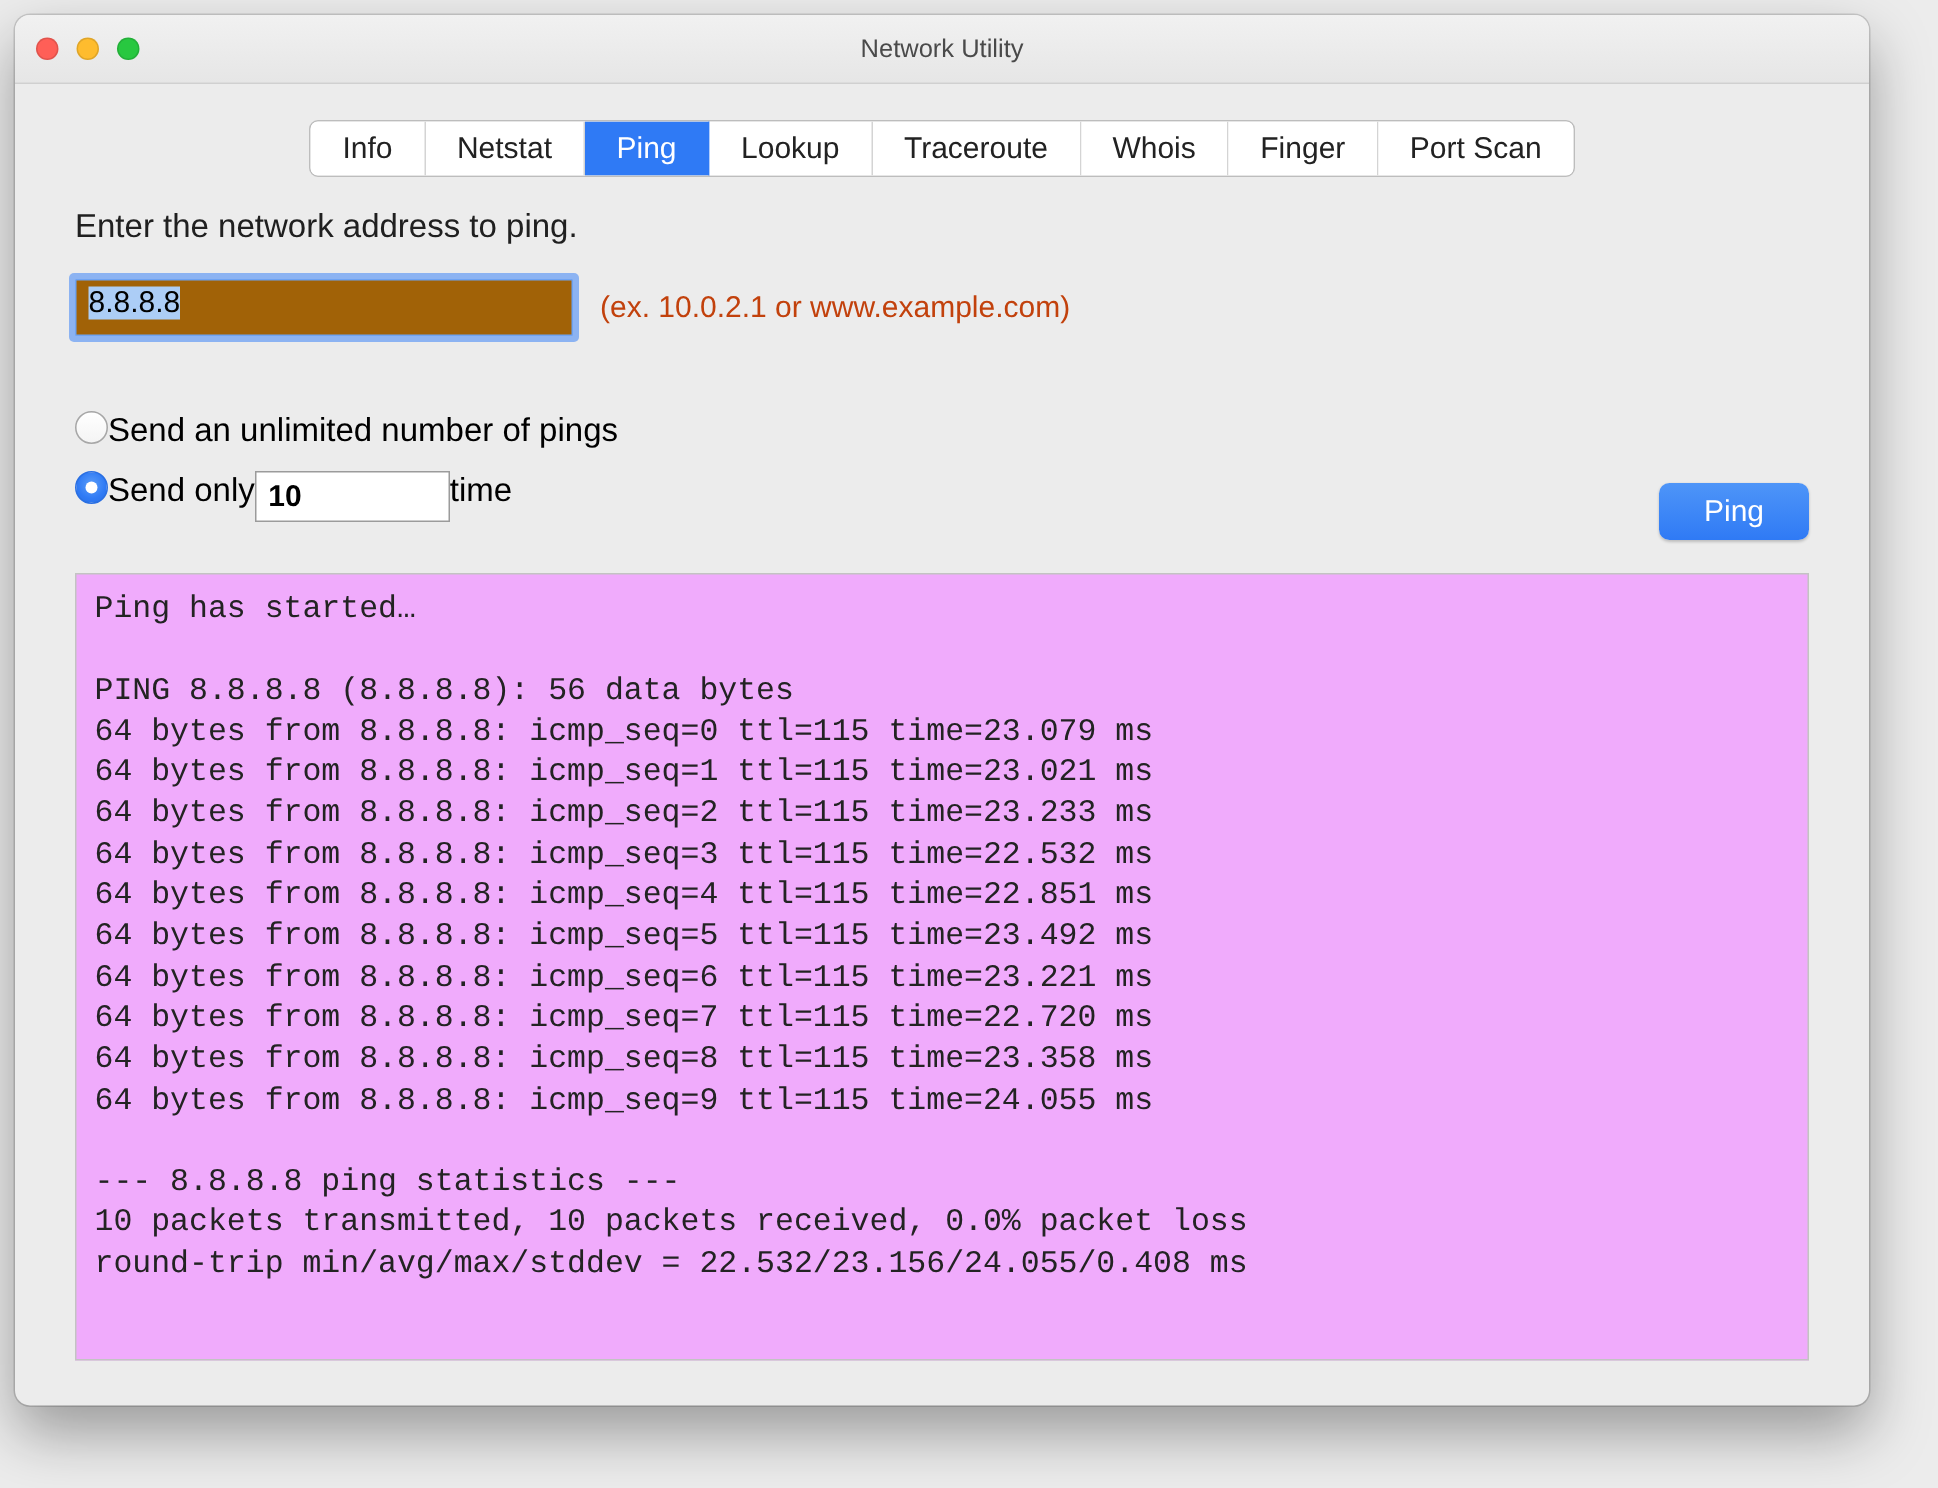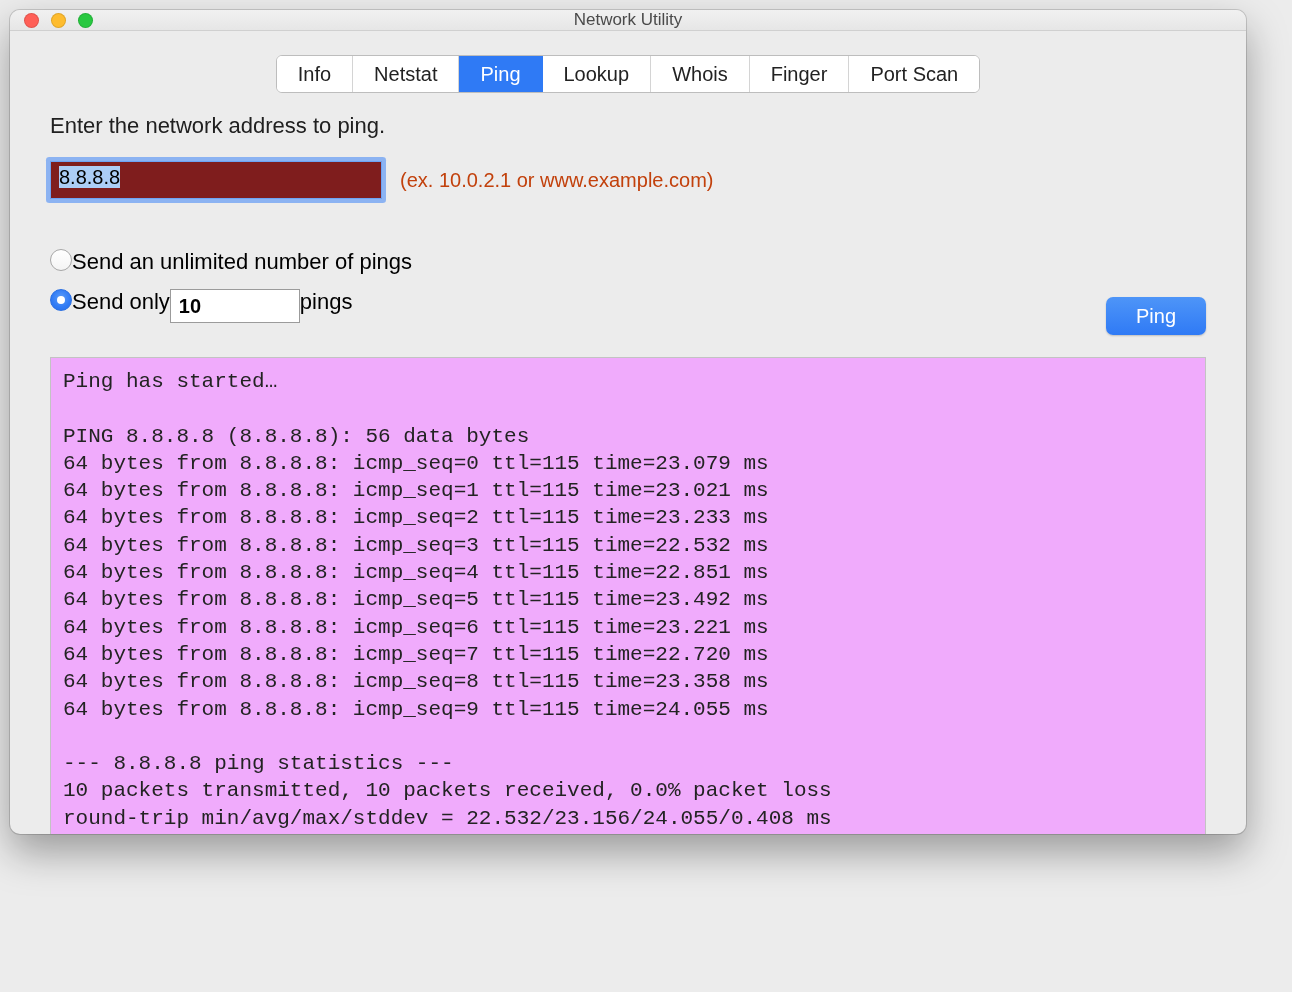--- a/index.html
+++ b/index.html
@@ -4,21 +4,21 @@
 <style>
   * { box-sizing: border-box; margin: 0; padding: 0; }
   html, body { width: 1292px; height: 992px; overflow: hidden; }
   body {
     font-family: -apple-system, "Helvetica Neue", Helvetica, Arial, sans-serif;
     background: #ececec;
     color: #000;
   }
   .window {
     width: 1236px;
-    height: 824px;
+    height: 927px;
     margin: 10px;
     border-radius: 10px;
     background: #ececec;
     box-shadow: 0 18px 40px rgba(0,0,0,0.35), 0 0 0 1px rgba(0,0,0,0.15);
     overflow: hidden;
     display: flex;
     flex-direction: column;
   }
   .titlebar {
     height: 46px;
@@ -89,21 +89,21 @@
     gap: 18px;
     margin-bottom: 50px;
   }
   .text-input {
     width: 332px;
     height: 38px;
     padding: 4px 8px;
     font-size: 20px;
     border: 1px solid #9b9b9b;
     border-radius: 1px;
-    background: #7f1d1d;
+    background: #a16207;
     outline: none;
   }
   .text-input.focus {
     box-shadow: 0 0 0 4px rgba(62,133,247,0.55);
     border-color: #6ea3f3;
   }
   .text-input .selected {
     background: #accdf6;
   }
   .hint { font-size: 20px; color: #c2410c; }
@@ -178,20 +178,21 @@
     </div>
     <div class="title">Network Utility</div>
   </div>
 
   <div class="tabbar-wrap">
     <div class="tabbar" id="tabbar">
         <div class="tab">Info</div>
         <div class="tab">Netstat</div>
         <div class="tab active">Ping</div>
         <div class="tab">Lookup</div>
+        <div class="tab">Traceroute</div>
         <div class="tab">Whois</div>
         <div class="tab">Finger</div>
         <div class="tab">Port Scan</div>
       </div>
   </div>
 
   <div class="content">
     <div class="prompt">Enter the network address to ping.</div>
 
     <div class="addr-row">
@@ -203,21 +204,21 @@
 
     <div class="radios">
       <div class="radio-row">
         <span class="radio" id="radio-unlimited"></span>
         <span>Send an unlimited number of pings</span>
       </div>
       <div class="radio-row">
         <span class="radio checked" id="radio-send-only"></span>
         <span>Send only</span>
         <input class="count-input" value="10" style="">
-        <span>pings</span>
+        <span>time</span>
       </div>
     </div>
 
     <div class="action-row">
       <button class="btn">Ping</button>
     </div>
 
     <pre class="output" id="output">Ping has started…
 
 PING 8.8.8.8 (8.8.8.8): 56 data bytes

